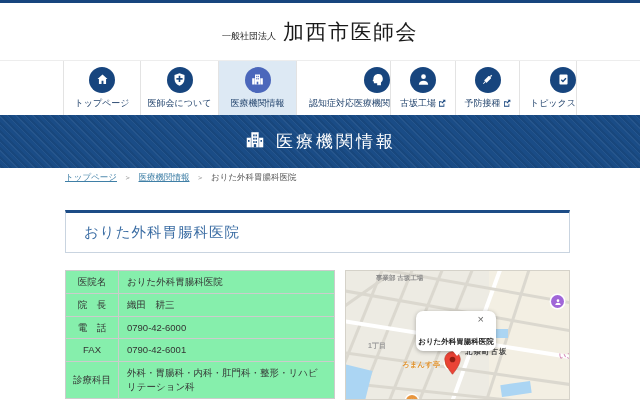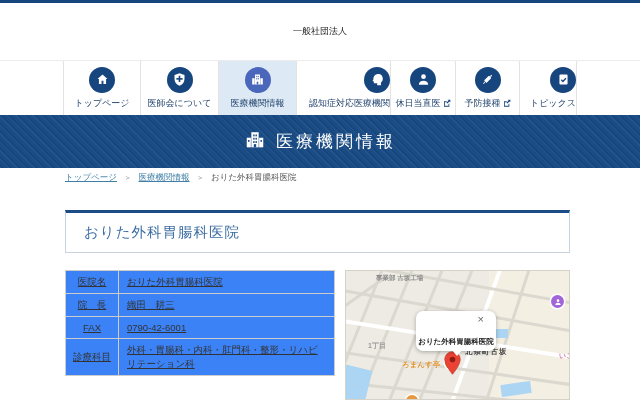--- a/index.html
+++ b/index.html
@@ -41,21 +41,21 @@
   .crumb-link{color:#3f7fa6;text-decoration:underline;cursor:pointer;}
   .crumb-current{color:#555;}
   .crumb-sep{color:#888;margin:0 7px;font-size:7.5px;}
   
   .title-box{position:absolute;top:210px;left:65px;width:505px;height:43px;box-sizing:border-box;
              background:#fff;border:1px solid #c9d4e0;border-top:3px solid #1c4c86;display:flex;align-items:center;}
   .title-box h1{margin:0 0 0 18px;font-size:14.5px;font-weight:normal;color:#3a6ca3;letter-spacing:1px;}
   
   .info-table{position:absolute;top:270px;left:65px;border-collapse:collapse;width:270px;
               font-size:9.5px;color:#333;}
-  .info-table td{border:1px solid #cccccc;padding:4px 8px;line-height:1.45;background:#3b82f6;text-decoration:underline;}
+  .info-table td{border:1px solid #cccccc;padding:4px 8px;line-height:1.45;background:#86efac;}
   .info-table td.lbl{width:46px;text-align:center;padding:4px 3px;white-space:nowrap;}
   
   .map{position:absolute;top:270px;left:345px;width:225px;height:130px;overflow:hidden;
        border:1px solid #d5d2c9;box-sizing:border-box;cursor:grab;
        background:linear-gradient(90deg,#edebe3 0 64%,#f3efe3 64%);}
   .road{position:absolute;background:#dbd8cf;}
   .road.main{background:#ffffff;}
   .water{position:absolute;background:#abd5f3;}
   .map-label{position:absolute;white-space:nowrap;font-weight:bold;}
   .lbl-factory{top:3px;left:30px;font-size:6.5px;color:#8b8b8b;}
@@ -80,20 +80,21 @@
 </head>
 <body>
 
 <div class="page">
 
   <div class="topbar"></div>
 
   <header class="header">
     <div class="logo">
       <span class="org-type">一般社団法人</span>
+      <span class="org-name">加西市医師会</span>
     </div>
   </header>
 
   <nav class="nav">
     <div class="nav-item">
       <span class="nav-circle">
         <svg width="15" height="15" viewBox="0 0 24 24">
             <path d="M12 4l-8 7h2.3v8h4.2v-5h3v5h4.2v-8H20z" fill="#fff"></path>
           </svg>
       </span>
@@ -133,21 +134,21 @@
       <span class="nav-label">認知症対応医療機関</span>
     </div>
     <div class="nav-item">
       <span class="nav-circle">
         <svg width="15" height="15" viewBox="0 0 24 24">
             <circle cx="12" cy="7.5" r="3.8" fill="#fff"></circle>
             <path d="M4.5 20.5c0-4.4 3.4-6.5 7.5-6.5s7.5 2.1 7.5 6.5z" fill="#fff"></path>
           </svg>
       </span>
       <span class="nav-label">
-          <span>休日当直医</span>
+          <span>古坂工場</span>
           <span class="ext">
             <svg width="8" height="8" viewBox="0 0 12 12">
               <path d="M1.5 3.5h4v1.2H2.7v5.6h5.6V7h1.2v4.5h-8zM7 1h4v4L9.6 3.6 6.4 6.8 5.2 5.6 8.4 2.4z" fill="#17457e"></path>
             </svg>
           </span>
         </span>
     </div>
     <div class="nav-item">
       <span class="nav-circle">
         <svg width="15" height="15" viewBox="0 0 24 24">
@@ -214,20 +215,24 @@
     <tbody>
       <tr>
         <td class="lbl">医院名</td>
         <td>おりた外科胃腸科医院</td>
       </tr>
       <tr>
         <td class="lbl">院　長</td>
         <td>織田　耕三</td>
       </tr>
       <tr>
+        <td class="lbl">電　話</td>
+        <td>0790-42-6000</td>
+      </tr>
+      <tr>
         <td class="lbl">FAX</td>
         <td>0790-42-6001</td>
       </tr>
       <tr>
         <td class="lbl">診療科目</td>
         <td>外科・胃腸科・内科・肛門科・整形・リハビリテーション科</td>
       </tr>
     </tbody>
   </table>
 

